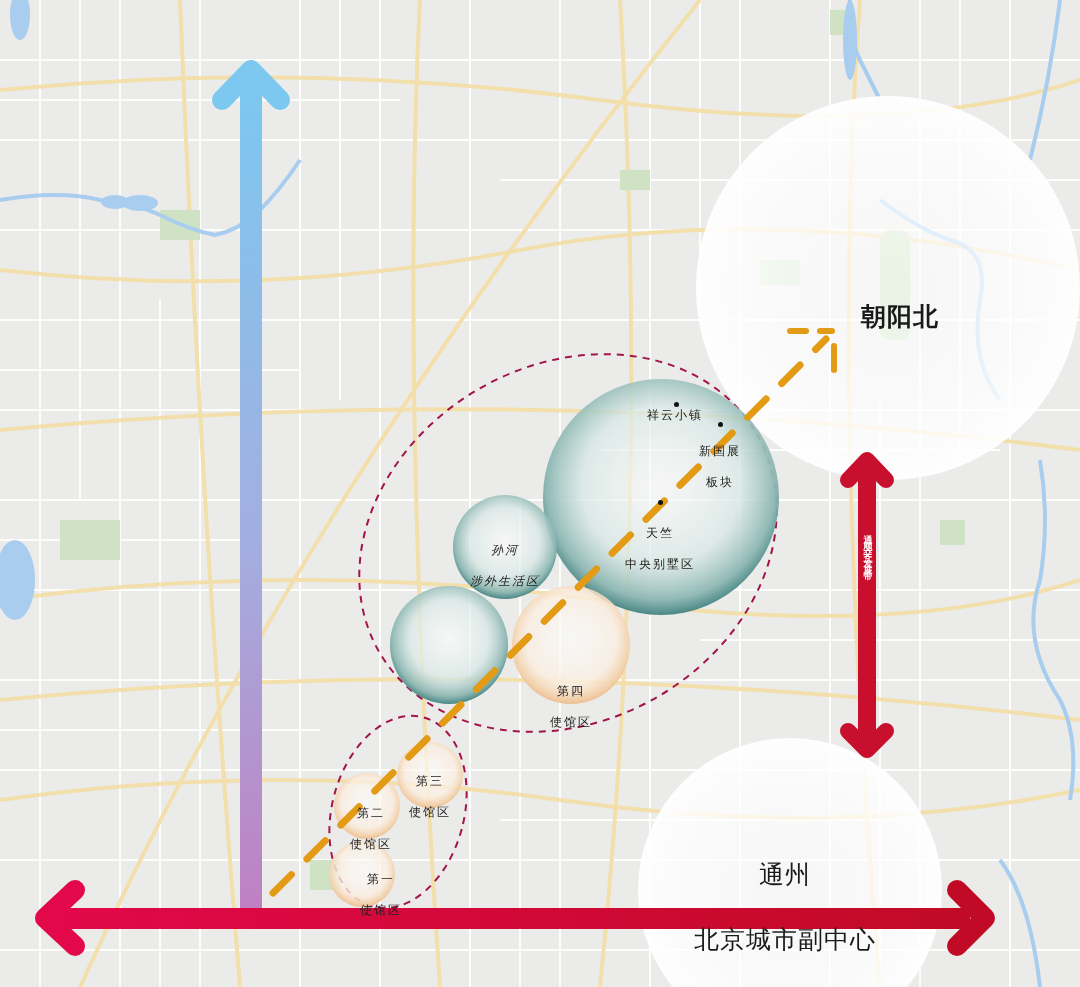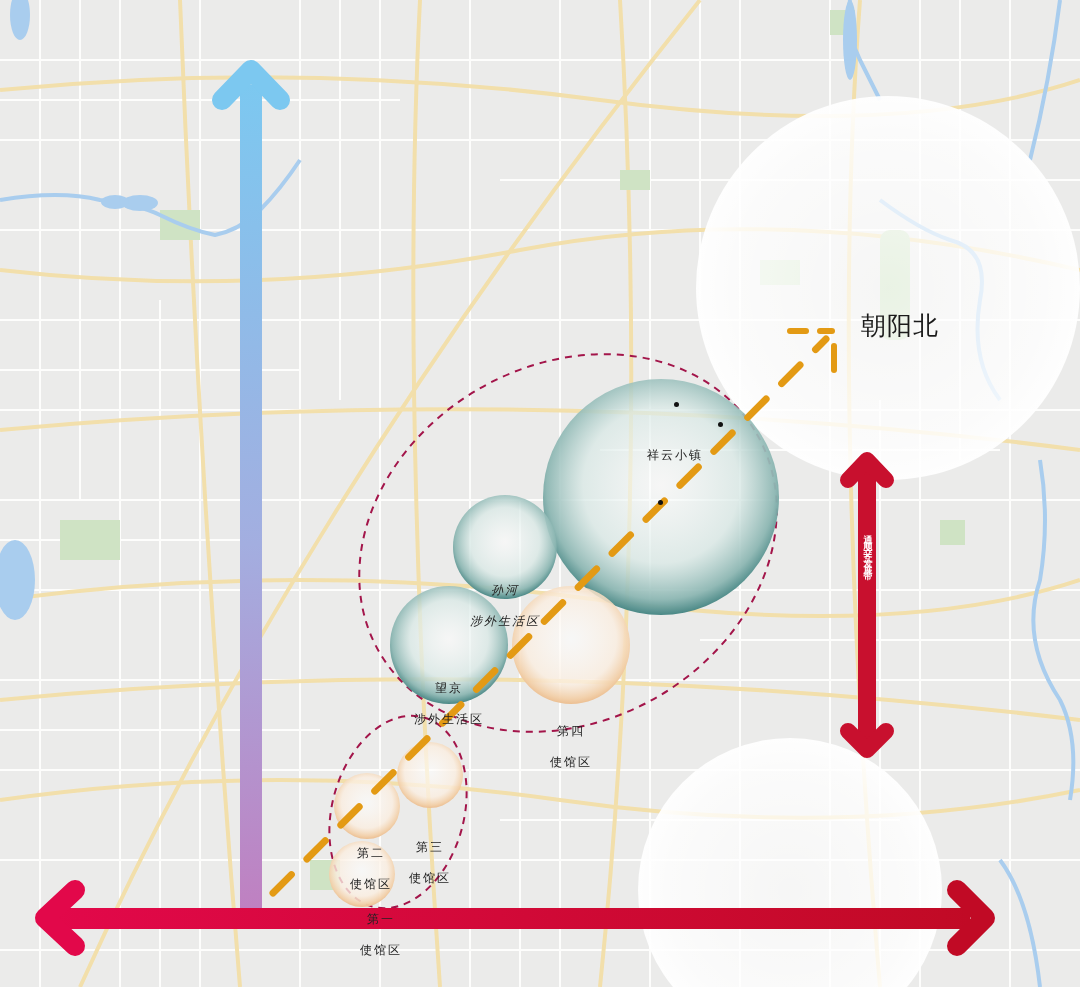--- a/index.html
+++ b/index.html
@@ -1,20 +1,20 @@
 <!DOCTYPE html>
 <html><head>
 <meta charset="utf-8">
 <style>
   html,body{margin:0;padding:0;}
   body{width:1080px;height:987px;overflow:hidden;background:#ebebea;font-family:"DejaVu Sans","Liberation Sans",sans-serif;}
   #stage{position:relative;width:1080px;height:987px;overflow:hidden;}
   svg.layer{position:absolute;left:0;top:0;}
   .lbl{position:absolute;text-align:center;color:#222;white-space:pre-line;line-height:1.3;}
-  .small{font-size:12px;letter-spacing:2px;margin-top:40px;}
+  .small{font-size:12px;letter-spacing:2px;}
   .big{font-size:25px;color:#1a1a1a;letter-spacing:1px;}
   .band{position:absolute;color:#fff;font-size:9px;font-weight:bold;writing-mode:vertical-rl;letter-spacing:6px;}
   .dot{position:absolute;width:5px;height:5px;background:#111;border-radius:50%;}
 </style>
 </head>
 <body>
 
 <div id="stage">
 
   <svg class="layer" width="1080" height="987">
@@ -131,42 +131,50 @@
       <polyline points="957,890 985,918 957,946" fill="none" stroke="#c10a25" stroke-width="20" stroke-linecap="round" stroke-linejoin="round"></polyline>
     </g>
 
     <g>
       <rect x="858" y="466" width="18" height="278" fill="#c8102e"></rect>
       <polyline points="848,480 867,460 886,480" fill="none" stroke="#c8102e" stroke-width="16" stroke-linecap="round" stroke-linejoin="round"></polyline>
       <polyline points="848,731 867,750 886,731" fill="none" stroke="#c8102e" stroke-width="16" stroke-linecap="round" stroke-linejoin="round"></polyline>
     </g>
   </svg>
 
-  <div class="lbl big" style="left:800px;top:277px;width:200px;">
+  <div class="lbl big" style="left:800px;top:268px;width:200px;font-weight:bold;">
     <div>朝阳北</div>
+  </div>
+  <div class="lbl big" style="left:660px;top:826px;width:250px;">
+    <div>通州</div>
+    <div>北京城市副中心</div>
   </div>
 
   <div class="dot" style="left:674px;top:402px;"></div>
   <div class="lbl small" style="left:620px;top:408px;width:110px;">祥云小镇</div>
   <div class="dot" style="left:718px;top:422px;"></div>
+  <div class="lbl small" style="left:680px;top:428px;width:80px;">
+    <div>新国展</div>
+    <div>板块</div>
+  </div>
   <div class="dot" style="left:658px;top:500px;"></div>
 
+  <div class="lbl small" style="left:600px;top:510px;width:120px;">
+    <div>天竺</div>
+    <div>中央别墅区</div>
+  </div>
   <div class="lbl small" style="left:455px;top:527px;width:100px;font-style:italic;">
     <div>孙河</div>
-    <div>涉外生活区</div>
-  </div>
-  <div class="lbl small" style="left:399px;top:625px;width:100px;">
-    <div>望京</div>
     <div>涉外生活区</div>
   </div>
   <div class="lbl small" style="left:521px;top:668px;width:100px;">
     <div>第四</div>
     <div>使馆区</div>
   </div>
-  <div class="lbl small" style="left:395px;top:784px;width:70px;">
+  <div class="lbl small" style="left:395px;top:758px;width:70px;">
     <div>第三</div>
     <div>使馆区</div>
   </div>
   <div class="lbl small" style="left:336px;top:790px;width:70px;">
     <div>第二</div>
     <div>使馆区</div>
   </div>
   <div class="lbl small" style="left:346px;top:856px;width:70px;">
     <div>第一</div>
     <div>使馆区</div>

